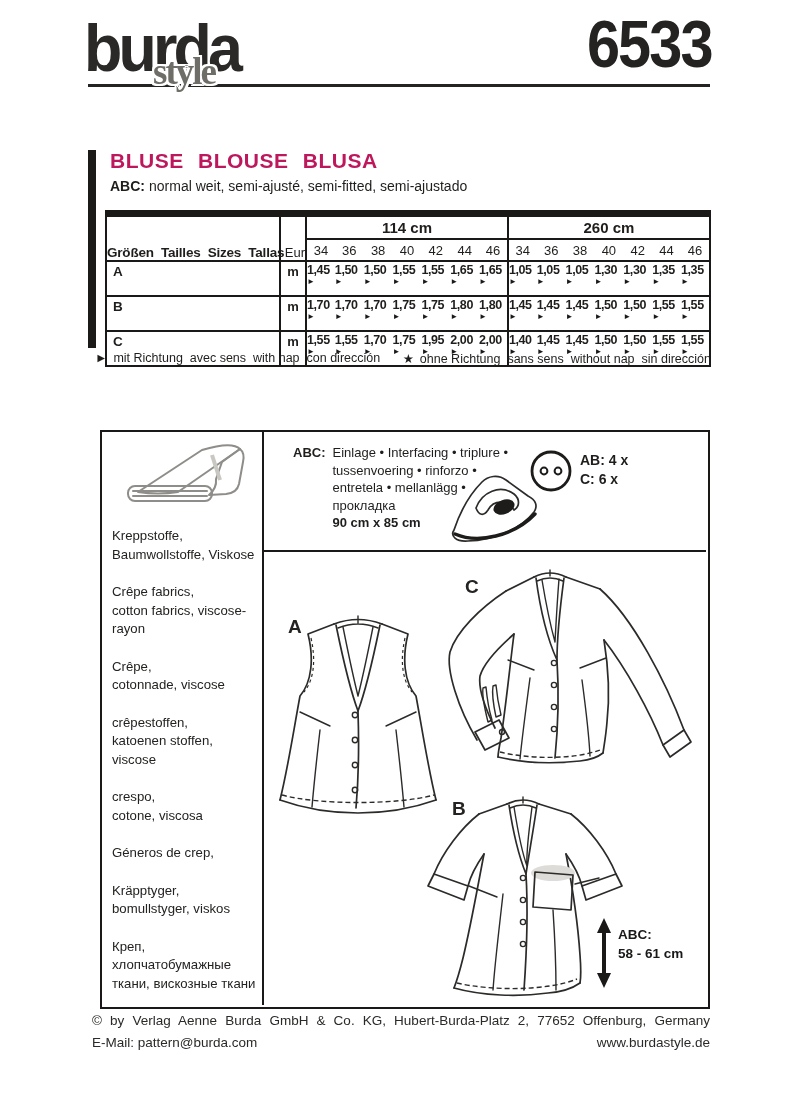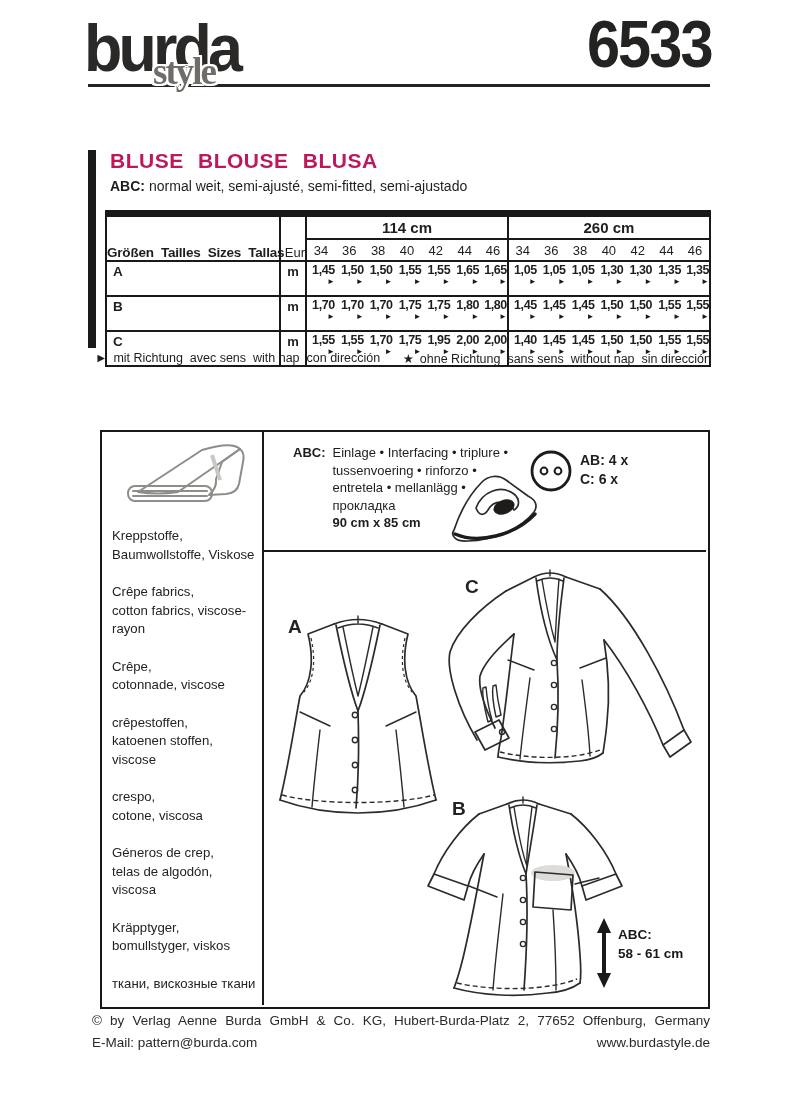--- a/index.html
+++ b/index.html
@@ -34,21 +34,21 @@
   td.grp{border-left:2px solid #1a1918;margin-top:23px;}
   td.lblh{vertical-align:bottom;padding:0 0 3px 6px;font-weight:700;font-size:13.5px;
           white-space:pre;letter-spacing:-.2px;}
   td.eurh{vertical-align:bottom;text-align:right;padding-bottom:3px;font-weight:400;font-size:13px;}
   td.wg{height:21px;text-align:center;font-weight:700;font-size:15px;}
   tr.sizes td{border-top:2px solid #1a1918;height:20px;text-align:center;
               font-weight:400;font-size:13px;vertical-align:middle;}
   tr.data td{border-top:2px solid #1a1918;height:31px;vertical-align:top;}
   tr.data td.lbl{font-weight:700;font-size:13.5px;padding:2px 0 0 6px;}
   tr.data td.eur{text-align:center;font-weight:700;font-size:13px;padding-top:2px;}
-  tr.data td.val{text-align:right;}
+  tr.data td.val{text-align:left;}
   .num{font-weight:700;font-size:12.5px;letter-spacing:-.4px;padding-top:2px;line-height:13px;}
   .tri{font-size:8px;line-height:10px;color:#1a1918;}
 
   
   .legend{left:95px;top:351px;width:616px;display:flex;justify-content:space-between;
           font-size:12.5px;color:#1f1e1c;}
   .legend .sym{margin-right:6px;}
   .legend span{white-space:pre;}
 
   
@@ -346,27 +346,27 @@
       <div class="grp8">
         <div>crêpestoffen,</div>
         <div>katoenen stoffen, viscose</div>
       </div>
       <div class="grp8">
         <div>crespo,</div>
         <div>cotone, viscosa</div>
       </div>
       <div class="grp8">
         <div>Géneros de crep,</div>
-        <div>telas de algodón, viscosa</div>
       </div>
       <div class="grp8">
         <div>Kräpptyger,</div>
         <div>bomullstyger, viskos</div>
       </div>
       <div class="grp8">
+        <div>Креп, хлопчатобумажные</div>
         <div>ткани, вискозные ткани</div>
       </div>
     </div>
 
   <div class="abs intf">
     <div class="lab">ABC:</div>
     <div>
       <div>Einlage • Interfacing • triplure •</div>
       <div>tussenvoering • rinforzo •</div>
       <div>entretela • mellanlägg •</div>

